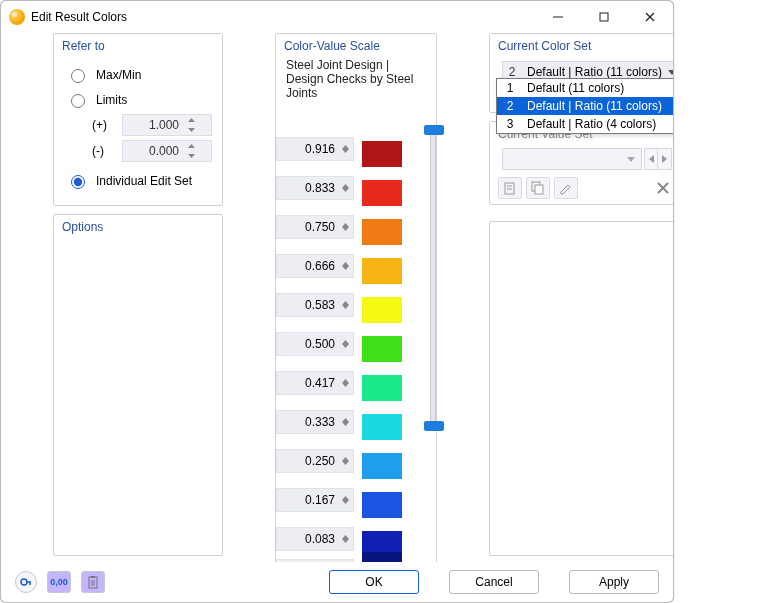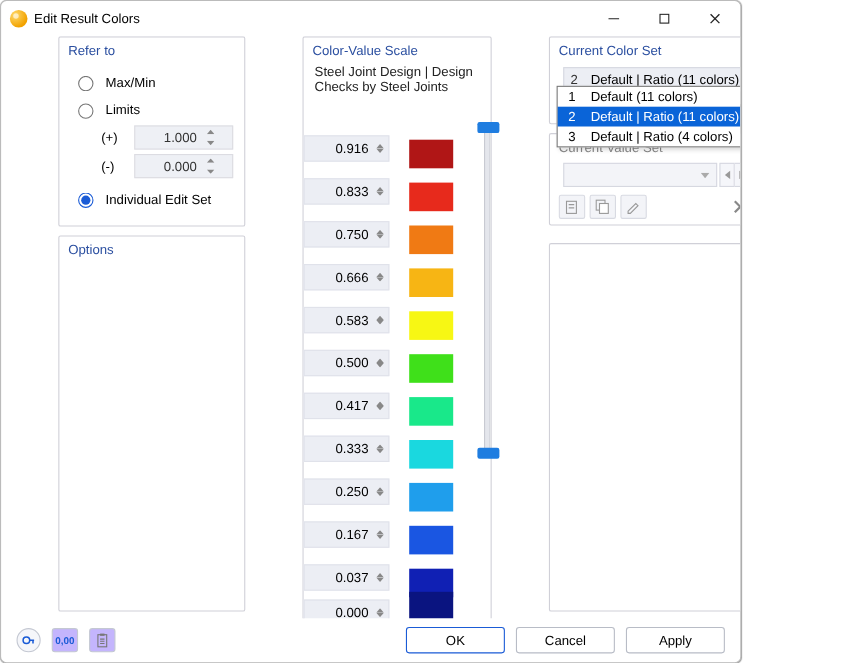--- a/index.html
+++ b/index.html
@@ -29,21 +29,21 @@
   .numfield { display:flex; align-items:center; background:#eef0f5; border:1px solid #dcdce2; width:90px; height:22px; }
   .numfield input { border:none; background:transparent; width:60px; text-align:right; padding:0 4px; font-size:12px; color:#333;}
   .spinners { width:16px; display:flex; flex-direction:column; height:100%;}
   .spinbtn { flex:1; display:flex;align-items:center;justify-content:center; color:#666;}
   .spinbtn svg{width:7px;height:4px;display:block;}
   
   .col-mid .panel{flex:1;}
   .scale-title{ padding: 0 10px 8px 10px; color:#222;}
   .scale-area{ flex:1; display:flex; justify-content:center; align-items:flex-start; padding-top:22px; position:relative;}
   .scale-col{ display:flex; flex-direction:column; gap:2px;}
-  .scale-row{ display:flex; align-items:center; gap:18px;}
+  .scale-row{ display:flex; align-items:center; gap:8px;}
   .scale-num{ display:flex; align-items:center; justify-content:flex-end; width:78px; height:24px; background:#eceef4; border:1px solid #e0e2ea; padding:0 2px 0 4px;}
   .scale-num .val{ text-align:right; flex:1; padding-right:4px;}
   .scale-num .sp{ width:12px;display:flex;flex-direction:column;}
   .swatch{ width:40px; height:26px;}
   .slider-track{ width:6px; background:#e4e6ec; border-left:1px solid #c8cad2; border-right:1px solid #c8cad2; border-radius:3px; position:relative; margin-left:14px;}
   .slider-thumb{ position:absolute; left:-7px; width:20px; height:10px; background:#1f7de0; border-radius:2px;}
   .iconbtn{ width:26px;height:26px;background:#f3f4f8;border:1px solid #d8dae2;border-radius:2px;display:flex;align-items:center;justify-content:center;}
   
   .col-right .panel{ }
   .select-row{ display:flex; align-items:center; height:24px; padding:0 6px 0 6px; margin: 2px 4px 0 6px;}
@@ -63,21 +63,21 @@
   .dropdown-popup .opt{ display:flex; height:18px; align-items:center; cursor:default;}
   .dropdown-popup .opt .oidx{width:26px; text-align:center;}
   .dropdown-popup .opt .olbl{flex:1; padding-left:4px; white-space:nowrap;}
   .dropdown-popup .opt.sel{ background:#0a64d8; color:#fff;}
   
   .masked-label{ color:#888;}
   
   .footer{ height:40px; display:flex; align-items:center; padding:0 14px; gap:10px;}
   .footer-left{ display:flex; gap:10px; align-items:center;}
   .footer-spacer{flex:1;}
-  .btn{ width:90px; height:24px; border:1px solid #b8bcc6; border-radius:3px; background:#fff; display:flex;align-items:center;justify-content:center;}
+  .btn{ width:90px; height:24px; border:1px solid #b8bcc6; border-radius:3px; background:#fff; display:flex;align-items:center;justify-content:center;margin-left:20px;}
   .btn.primary{ border-color:#1a5bd6;}
   .round-icon{ width:22px;height:22px;border:1px solid #c4c8d2;border-radius:11px;display:flex;align-items:center;justify-content:center;background:#f5f6fa;}
   .sq-icon{ width:24px;height:22px;border:1px solid #c4c8d2;border-radius:3px;display:flex;align-items:center;justify-content:center;background:#c4b5fd;}
   .col-right .empty-panel{ flex:1; margin-top:8px;}
 </style>
 </head>
 <body>
 
 <div class="window">
 
@@ -349,21 +349,21 @@
                         <svg viewBox="0 0 7 4">
                           <polygon points="0,0 7,0 3.5,4" fill="#888"></polygon>
                         </svg>
                       </div>
                     </div>
                   </div>
                   <div class="swatch" style="background: rgb(26, 86, 226); margin-top: 11px;"></div>
                 </div>
                 <div class="scale-row">
                   <div class="scale-num">
-                    <span class="val">0.037</span>
+                    <span class="val">0.083</span>
                     <div class="sp">
                       <div class="spinbtn">
                         <svg viewBox="0 0 7 4">
                           <polygon points="3.5,0 7,4 0,4" fill="#888"></polygon>
                         </svg>
                       </div>
                       <div class="spinbtn">
                         <svg viewBox="0 0 7 4">
                           <polygon points="0,0 7,0 3.5,4" fill="#888"></polygon>
                         </svg>

